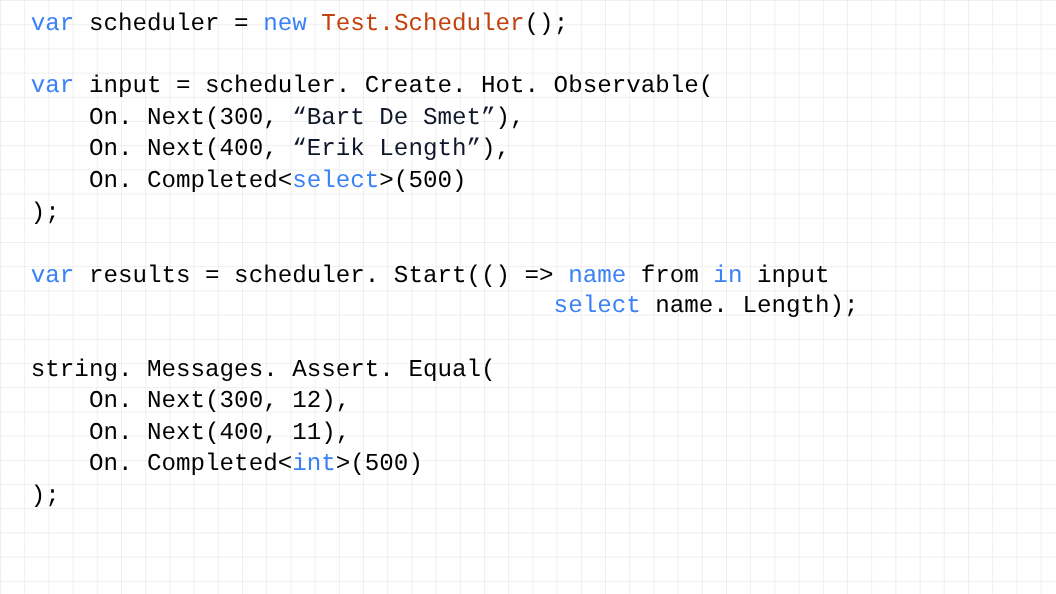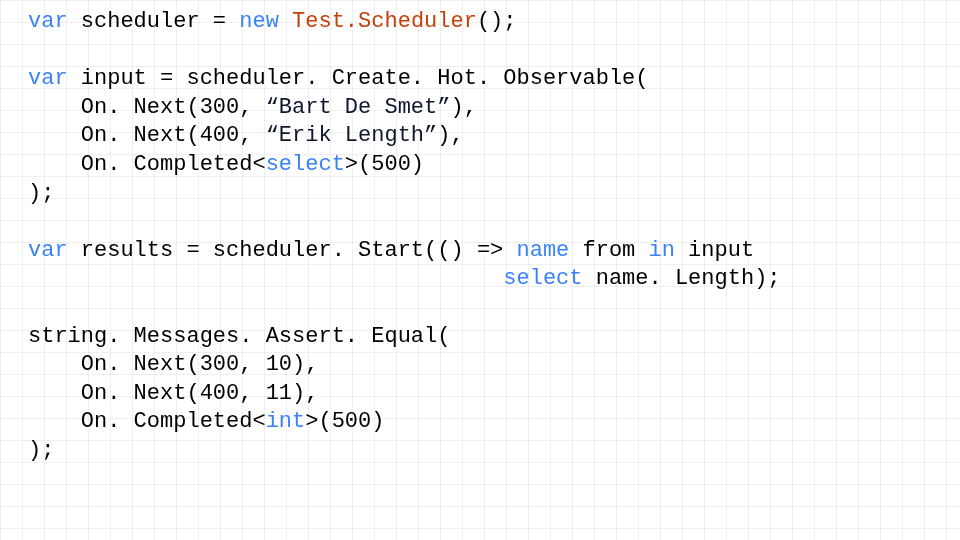--- a/index.html
+++ b/index.html
@@ -48,17 +48,17 @@
 <span class="kw">var</span><span> input = scheduler. Create. Hot. Observable(</span>
 <span>    On. Next(300, </span><span class="str">“Bart De Smet”</span><span>),</span>
 <span>    On. Next(400, </span><span class="str">“Erik Length”</span><span>),</span>
 <span>    On. Completed&lt;</span><span class="kw">select</span><span>&gt;(500)</span>
 <span>);</span>
 
 <span class="kw">var</span><span> results = scheduler. Start(() =&gt; </span><span class="kw">name</span><span> from </span><span class="kw">in</span><span> input</span>
 <span>                                    </span><span class="kw">select</span><span> name. Length);</span>
 
 <span>string. Messages. Assert. Equal(</span>
-<span>    On. Next(300, 10),</span>
+<span>    On. Next(300, 12),</span>
 <span>    On. Next(400, 11),</span>
 <span>    On. Completed&lt;</span><span class="kw">int</span><span>&gt;(500)</span>
 <span>);</span></div>
 </div>
 
 </body></html>

